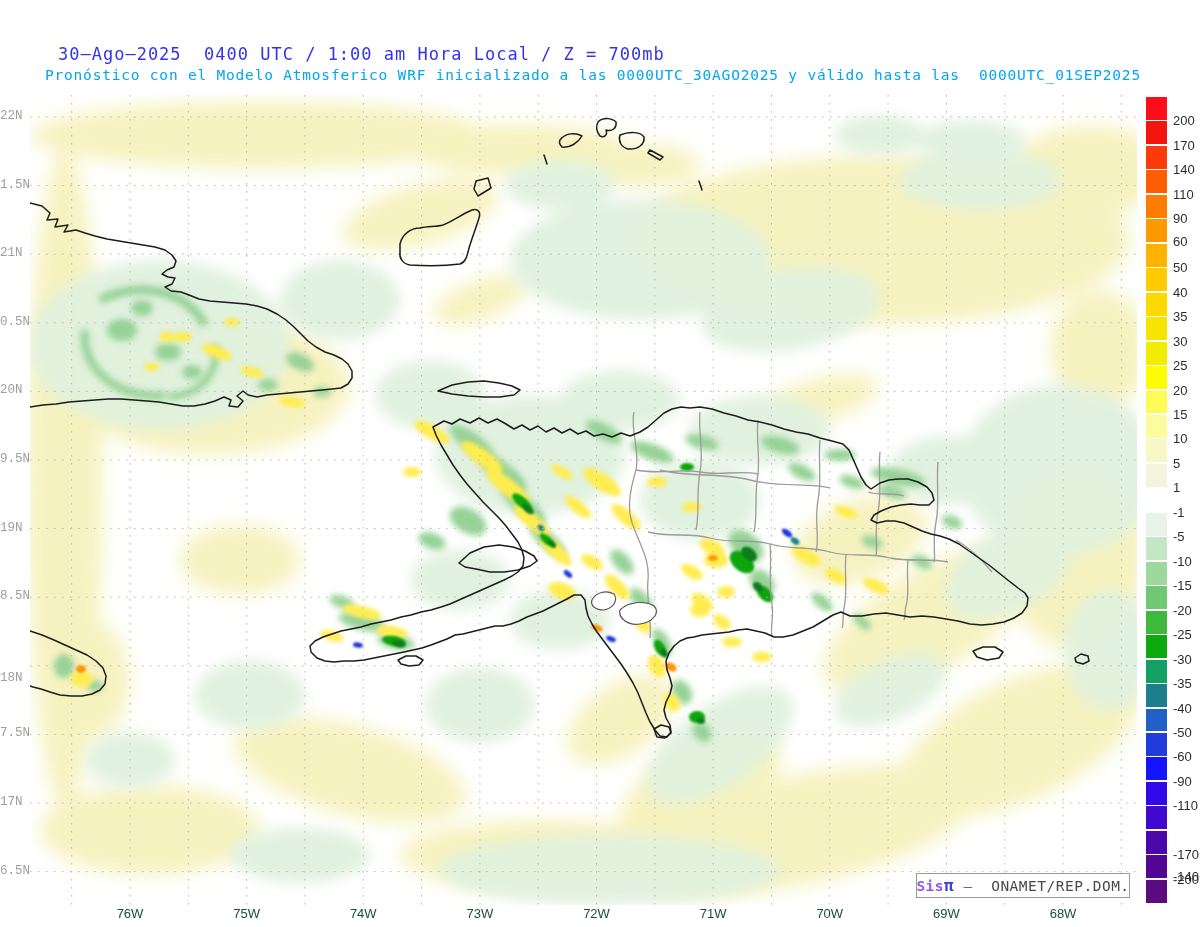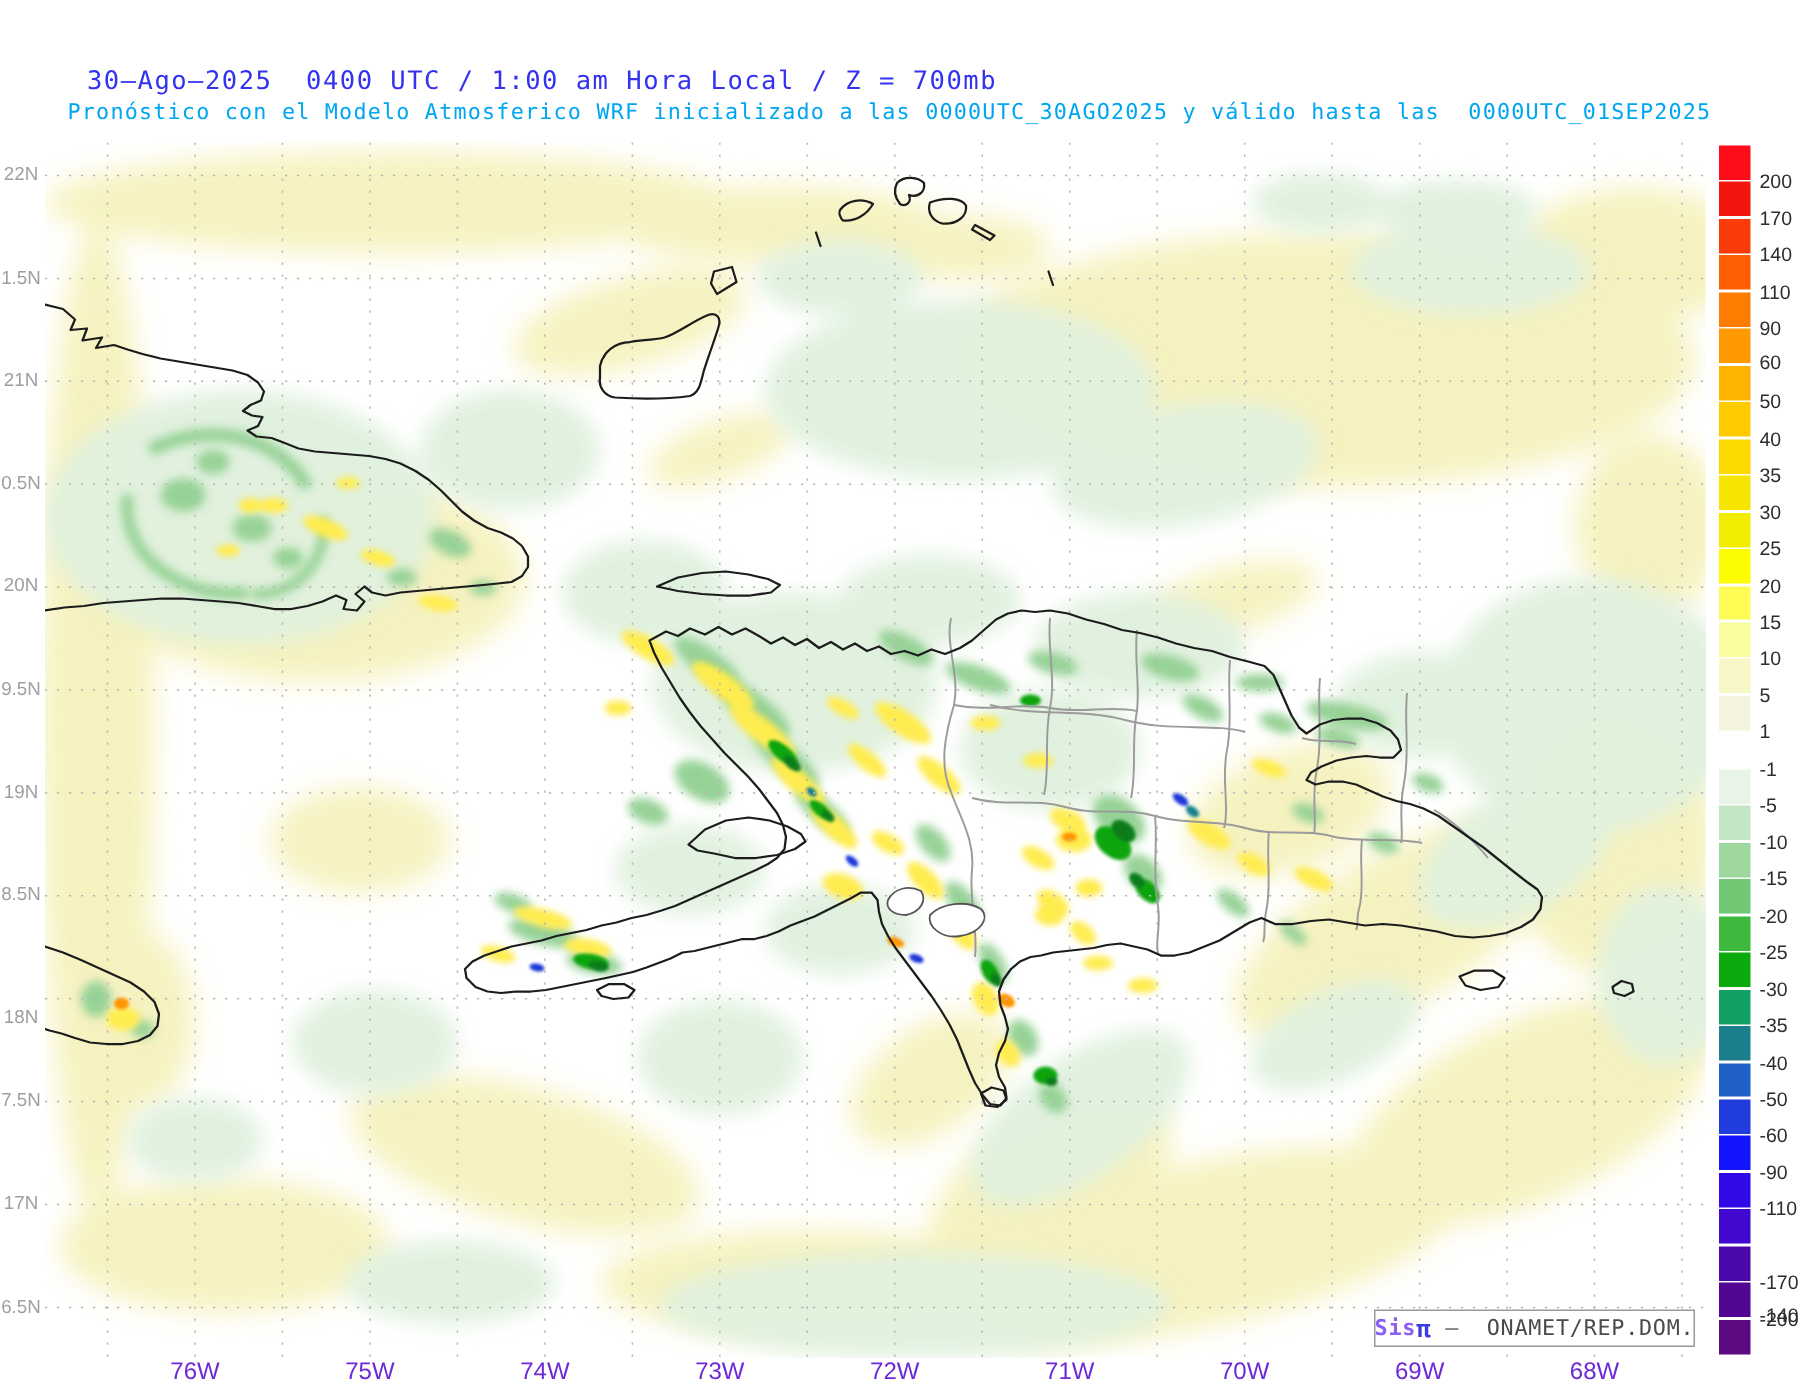--- a/index.html
+++ b/index.html
@@ -4,24 +4,24 @@
 <style>
   html,body{margin:0;padding:0;background:#ffffff;}
   #page{position:relative;width:1200px;height:927px;background:#fff;overflow:hidden;
         font-family:"DejaVu Sans Mono","Liberation Mono",monospace;}
   .title{position:absolute;top:4px;left:0;width:1200px;text-align:center;
          font-size:26px;letter-spacing:1.5px;color:#3f3f3f;white-space:pre;font-weight:400;}
   .sub1{position:absolute;top:44px;left:58px;font-size:17px;letter-spacing:1px;
         color:#3232f0;white-space:pre;}
   .sub2{position:absolute;top:67px;left:45px;font-size:14.5px;letter-spacing:.8px;
         color:#00a6f0;white-space:pre;}
-  .lat-label{position:absolute;left:0;width:28px;text-align:center;font-size:12.5px;
-        color:#9f9f9f;font-family:Liberation Sans, sans-serif;}
-  .lon-label{position:absolute;width:44px;text-align:center;font-size:16px;top:906px;
-        color:#6d28d9;font-family:"Liberation Sans",sans-serif;}
+  .lat-label{position:absolute;left:0;width:28px;text-align:left;font-size:12.5px;
+        color:#9f9f9f;font-family:Liberation Mono, monospace;}
+  .lon-label{position:absolute;width:44px;text-align:center;font-size:13px;top:906px;
+        color:#14532d;font-family:"Liberation Sans",sans-serif;}
   .cb-cell{position:absolute;left:1146px;width:21px;}
   .cb-label{position:absolute;left:1173px;font-size:13px;color:#2d2d2d;
         font-family:"Liberation Sans",sans-serif;}
   #credit{position:absolute;left:916px;top:873px;width:212px;height:23px;background:#fff;
         border:1px solid #999;display:flex;align-items:center;justify-content:center;
         font-size:14.5px;letter-spacing:.5px;white-space:pre;}
   #credit .sis{color:#8b5cf6;font-weight:bold;}
   #credit .pi{color:#3c3ce0;font-weight:bold;font-size:16px;}
   #credit .dash{color:#666;}
   #credit .org{color:#4a4a4a;}

